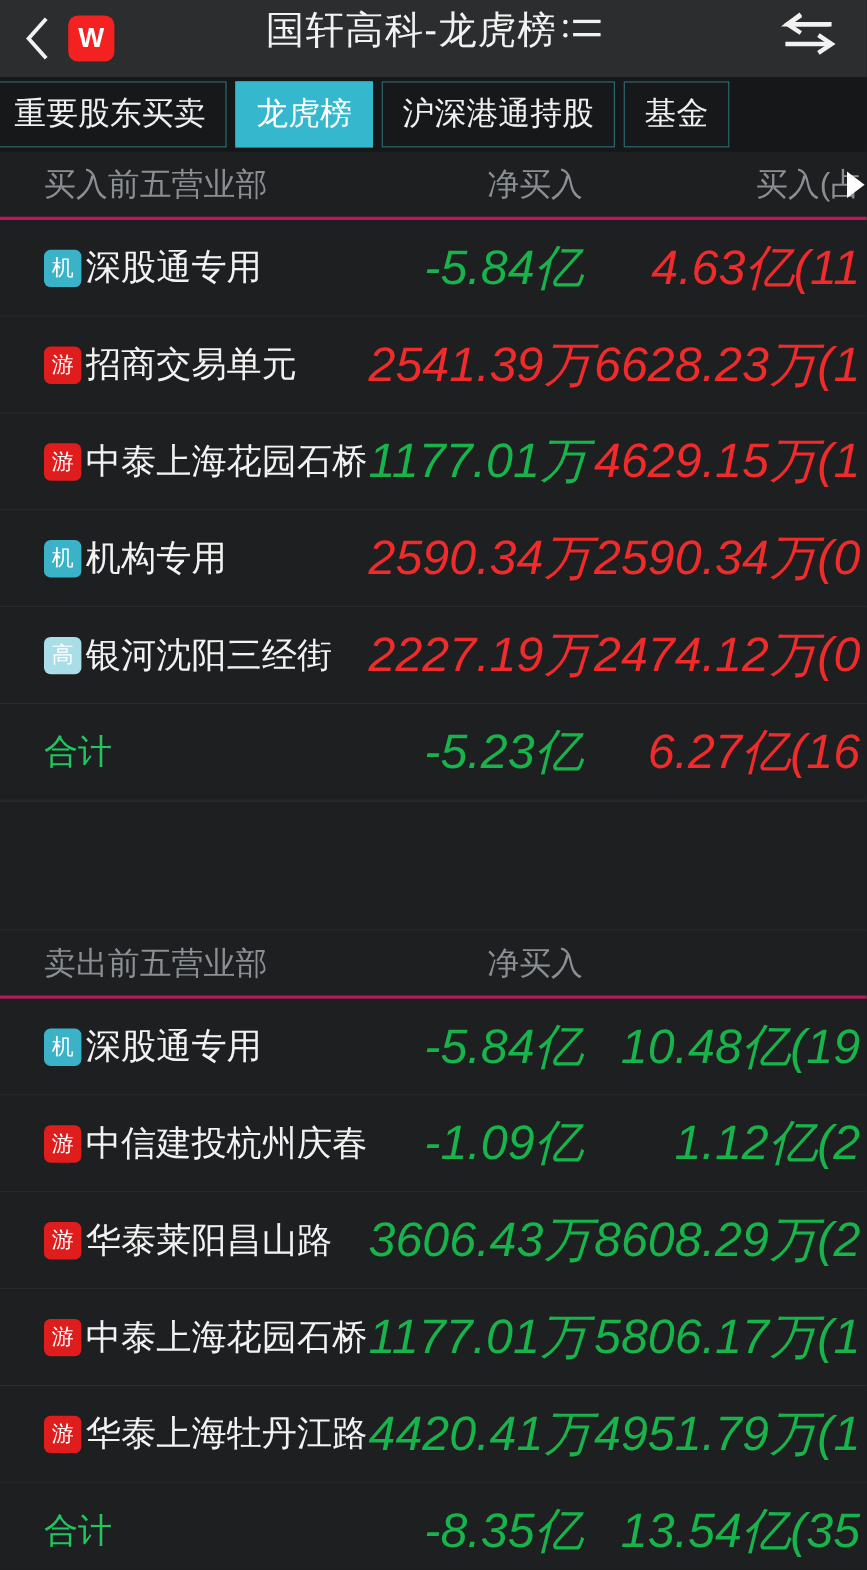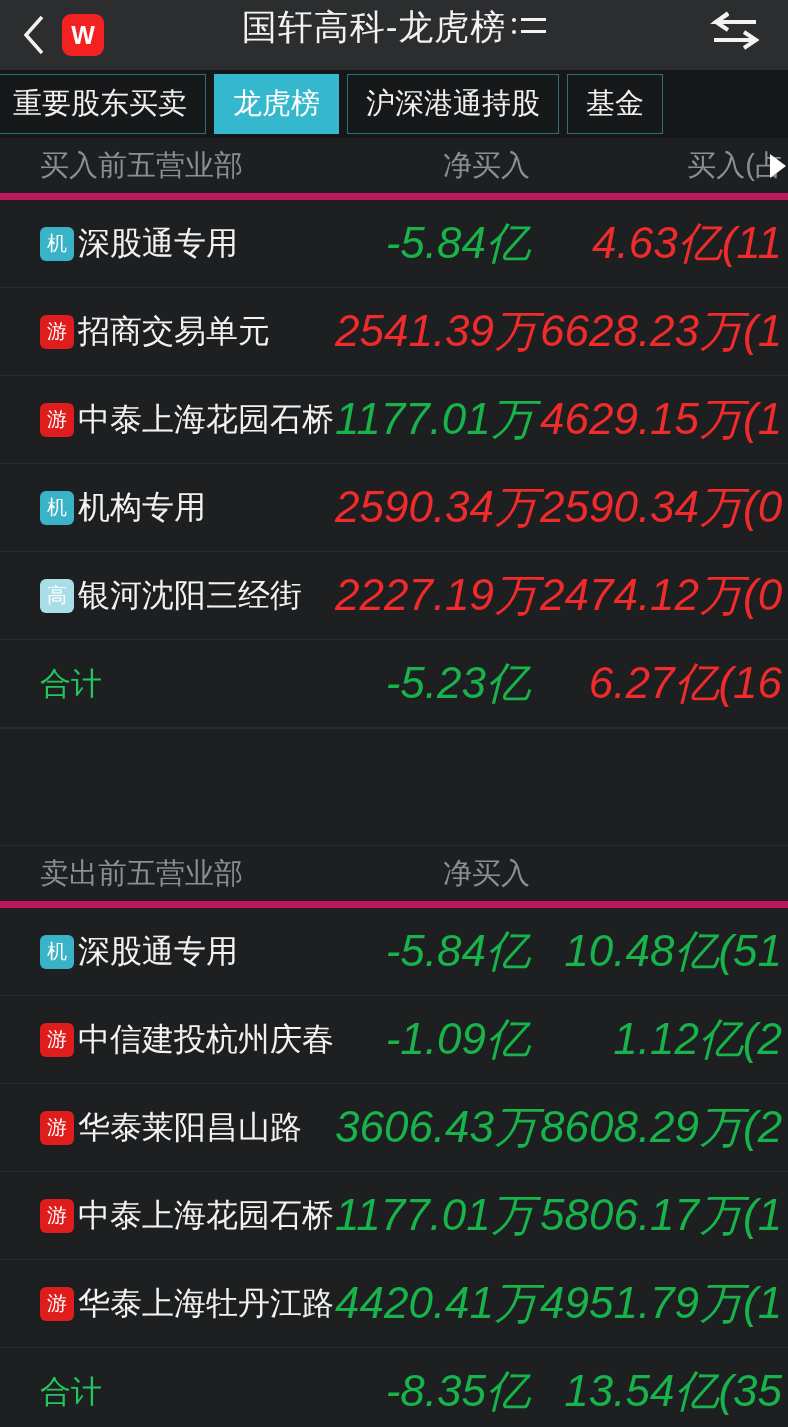--- a/index.html
+++ b/index.html
@@ -55,21 +55,21 @@
   .tab:first-child { margin-left:-6px; }
   .tab.active { background:#35b7cd; border-color:#35b7cd; color:#ffffff; }
 
   
   .table { width:100%; }
   .row {
     height:88px; display:flex; align-items:center;
     border-bottom:1px solid #2a2c2e; position:relative;
     background:#1d1f21;
   }
-  .row.head { height:62px; border-bottom:7px solid #be185d; background:#1d1f21; }
+  .row.head { height:62px; border-bottom:3px solid #be185d; background:#1d1f21; }
   .c-name { width:335px; flex:0 0 335px; display:flex; align-items:center; padding-left:40px; overflow:hidden; }
   .c-net  { width:205px; flex:0 0 205px; text-align:right; padding-right:10px; }
   .c-amt  { flex:1 1 auto; text-align:right; padding-right:6px; overflow:hidden; white-space:nowrap; }
 
   .head .c-name, .head .c-net, .head .c-amt { color:#8b8f93; font-size:29px; }
   .head .c-name { padding-left:40px; }
   .head .c-amt { padding-right:4px; }
 
   .badge {
     display:inline-flex; align-items:center; justify-content:center;
@@ -208,21 +208,21 @@
       <div class="c-name">卖出前五营业部</div>
       <div class="c-net">净买入</div>
     </div>
 
     <div class="row">
       <div class="c-name">
         <span class="badge b-ji">机</span>
         <span class="name-txt">深股通专用</span>
       </div>
       <div class="c-net"><span class="val down">-5.84亿</span></div>
-      <div class="c-amt"><span class="val down">10.48亿(51</span></div>
+      <div class="c-amt"><span class="val down">10.48亿(19</span></div>
     </div>
 
     <div class="row">
       <div class="c-name">
         <span class="badge b-you">游</span>
         <span class="name-txt">中信建投杭州庆春</span>
       </div>
       <div class="c-net"><span class="val down">-1.09亿</span></div>
       <div class="c-amt"><span class="val down">1.12亿(2</span></div>
     </div>

